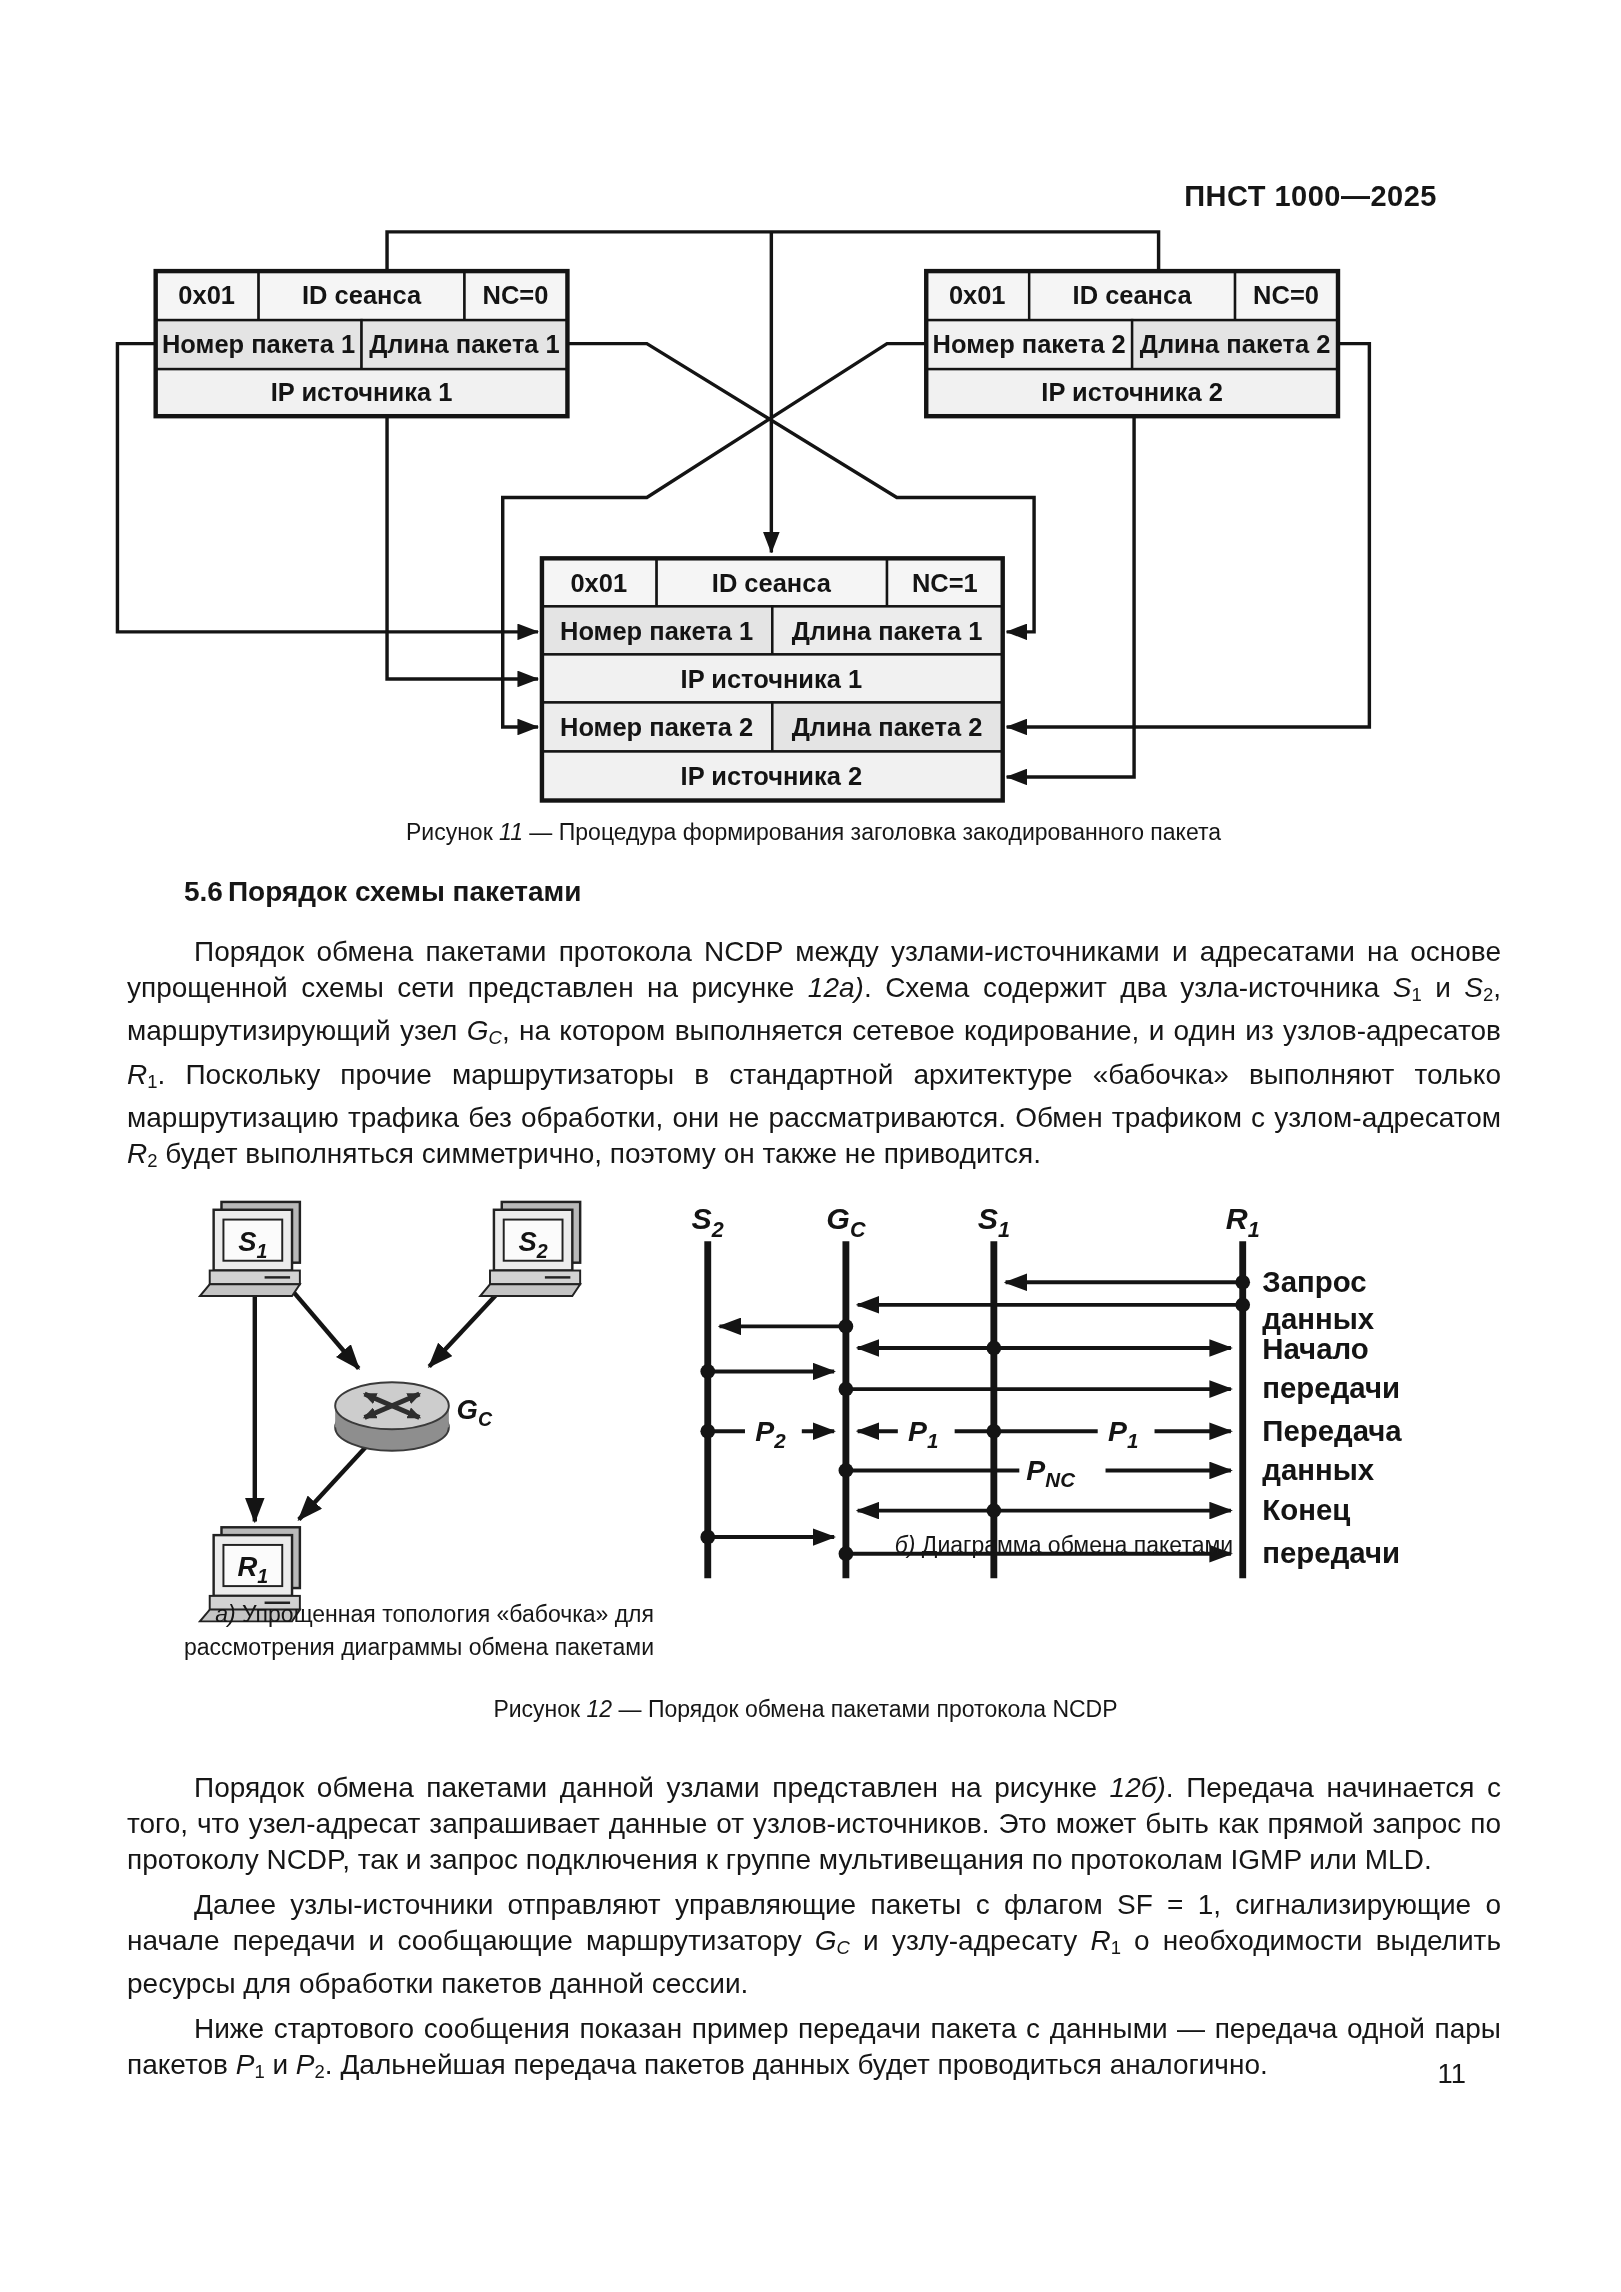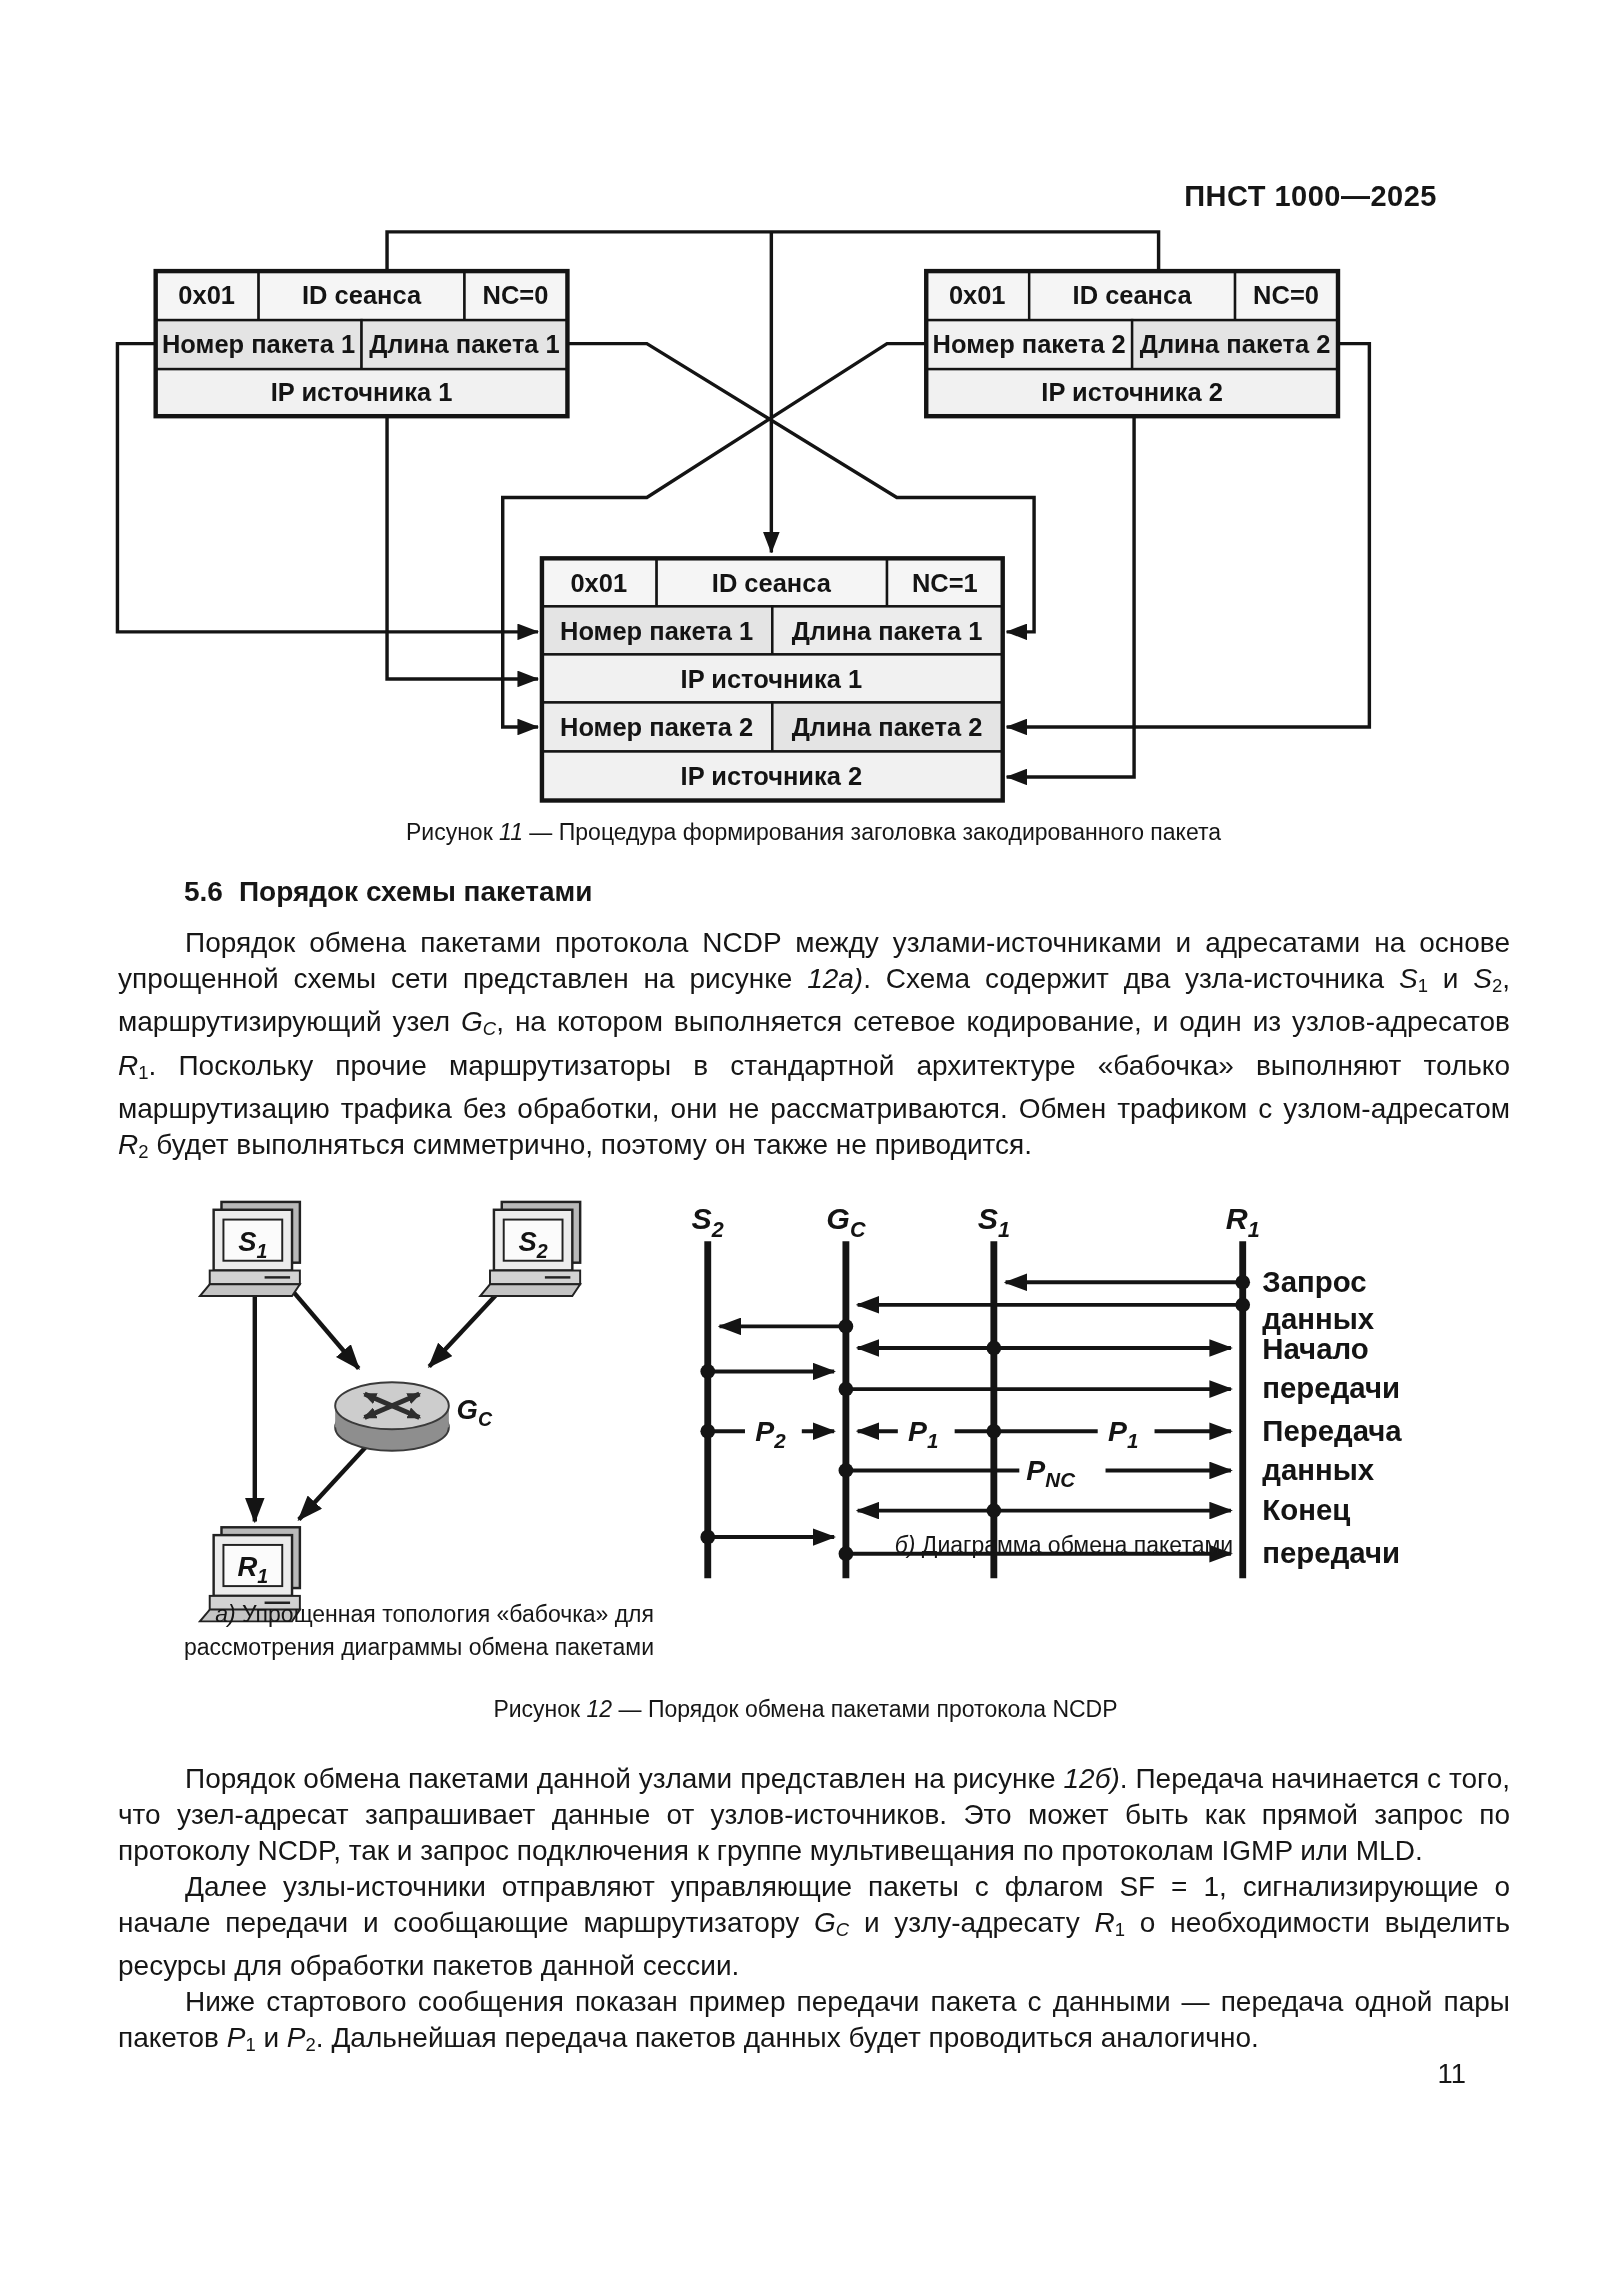--- a/index.html
+++ b/index.html
@@ -6,26 +6,26 @@
   .page{position:relative;width:1621px;height:2293px;background:#ffffff;overflow:hidden;
         font-family:"Liberation Sans",sans-serif;color:#161616;}
   .doc-code{position:absolute;top:180px;right:184px;font-size:29px;font-weight:bold;letter-spacing:0.5px;}
   .fig-svg{position:absolute;}
   .caption{position:absolute;text-align:center;font-size:23px;}
   .cap11{left:88px;top:819px;width:1451px;}
   .cap12{left:80px;top:1696px;width:1451px;}
   .cap-a{left:125px;top:1598px;width:529px;line-height:33px;text-align:right;}
   .cap-b{left:667px;top:1532px;width:794px;}
   .sec-heading{position:absolute;left:184px;top:876px;font-size:28px;font-weight:bold;}
-  .sec-heading .num{margin-right:16px;}
+  .sec-heading .num{margin-right:5px;}
   .body-text{position:absolute;left:118px;width:1392px;font-size:28px;line-height:36px;
              text-align:justify;}
   .bt1{top:925px;}
   .bt2{top:1761px;}
-  .body-text p{margin:0;text-indent:67px;}
+  .body-text p{margin:9px;text-indent:67px;}
   .page-num{position:absolute;top:2058px;right:155px;font-size:27.4px;}
   .it{font-style:italic;}
   .sb{font-size:0.66em;vertical-align:-0.24em;}
   svg text{fill:#141414;}
   .boxlbl{font-size:26px;font-weight:bold;text-anchor:middle;}
   .nodelbl{font-size:28px;font-weight:bold;font-style:italic;text-anchor:middle;}
   .lifelbl{font-size:31px;font-weight:bold;font-style:italic;text-anchor:middle;}
   .pktlbl{font-size:29px;font-weight:bold;font-style:italic;text-anchor:middle;}
   .phaselbl{font-size:30px;font-weight:bold;text-anchor:start;}
 </style>

